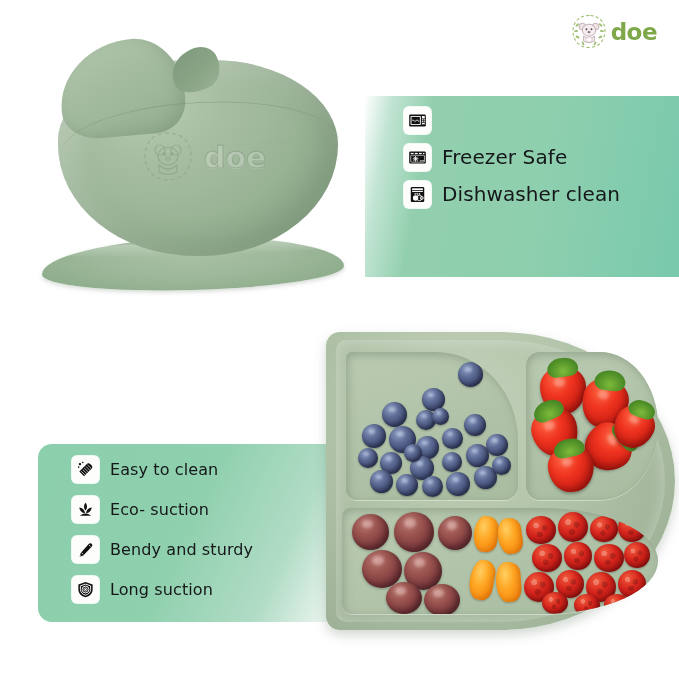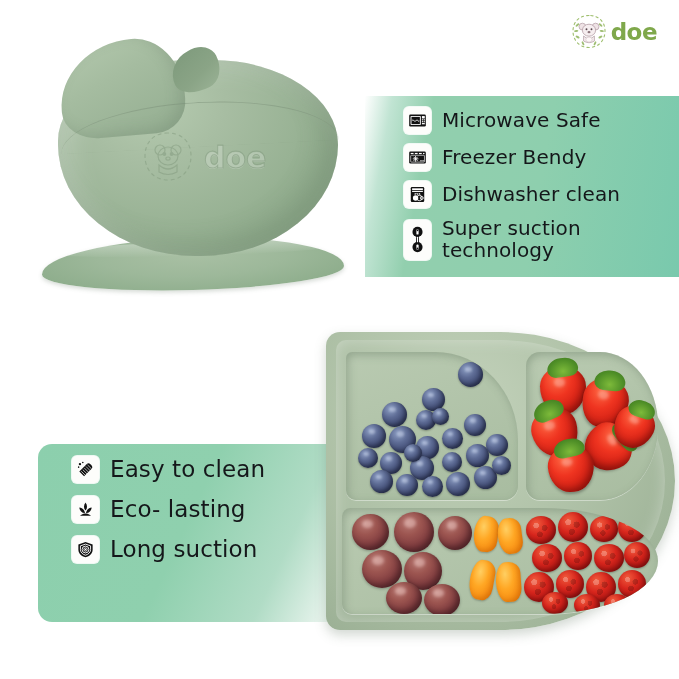--- a/index.html
+++ b/index.html
@@ -40,21 +40,21 @@
     width:27px;height:27px;flex:0 0 27px;border-radius:5px;background:#fdfdfb;
     box-shadow:0 0 0 1px rgba(255,255,255,.85);
     display:flex;align-items:center;justify-content:center;
   }
   .feat-icon.tall{height:40px;flex-basis:27px;}
   .feat-label{
     font-family:"DejaVu Sans", sans-serif;
     font-size:20px;color:#15171a;line-height:1.08;white-space:pre-line;
     letter-spacing:.1px;
   }
-  .feat-bot .feat-label{font-size:23px;}
+  .feat-bot .feat-label{font-size:16px;}
 
   
   .bowl-wrap{position:absolute;left:18px;top:38px;width:350px;height:252px;}
   
   .bowl-flange{
     position:absolute;left:24px;top:200px;width:302px;height:52px;
     background:radial-gradient(ellipse at 50% 30%, #a9c0a4 0%, #9db89a 45%, #8fae8d 80%, #87a785 100%);
     border-radius:50% / 62% 62% 38% 38%;
     transform:skewY(-1.6deg);
     box-shadow:0 2px 4px rgba(90,110,90,.25);
@@ -248,73 +248,56 @@
           <rect x="4.4" y="7.4" width="10.6" height="9.2" fill="#111"></rect>
           <path d="M4.9 12.2 q1.3-1.9 2.6 0 t2.6 0 t2.6 0 t2.0 0" stroke="#fff" stroke-width="1" fill="none"></path>
           <rect x="17.6" y="6.4" width="3.6" height="3" fill="#fff"></rect>
           <rect x="17.6" y="10.4" width="1.5" height="1.5" fill="#fff"></rect>
           <rect x="19.8" y="10.4" width="1.5" height="1.5" fill="#fff"></rect>
           <rect x="17.6" y="12.8" width="1.5" height="1.5" fill="#fff"></rect>
           <rect x="19.8" y="12.8" width="1.5" height="1.5" fill="#fff"></rect>
           <rect x="17.6" y="15.2" width="3.6" height="1.6" fill="#fff"></rect>
         </svg>
       </span>
-      <span class="feat-label">Microwave Safe</span>
     </div>
 
     <div class="feat">
       <span class="feat-icon">
         <svg viewBox="0 0 24 24" width="19" height="19">
           <rect x="1.5" y="4.5" width="21" height="15" rx="1.6" fill="#111"></rect>
           <rect x="3.4" y="6.2" width="3.6" height="1.5" fill="#fff"></rect>
           <rect x="8.6" y="6.2" width="3.6" height="1.5" fill="#fff"></rect>
           <rect x="13.8" y="6.2" width="3.6" height="1.5" fill="#fff"></rect>
           <rect x="19.0" y="6.2" width="1.8" height="1.5" fill="#fff"></rect>
           <rect x="3.4" y="9.2" width="17.4" height="8.6" rx=".8" fill="#111" stroke="#fff" stroke-width=".8"></rect>
           <g stroke="#fff" stroke-width="1.1" stroke-linecap="round">
             <path d="M9.6 10.6 v6.2 M6.5 13.7 h6.2 M7.4 11.5 l4.4 4.4 M11.8 11.5 l-4.4 4.4"></path>
           </g>
           <circle cx="16.4" cy="16.1" r=".85" fill="#fff"></circle>
           <circle cx="19.0" cy="16.1" r=".85" fill="#fff"></circle>
         </svg>
       </span>
-      <span class="feat-label">Freezer Bendy</span>
+      <span class="feat-label">Freezer Safe</span>
     </div>
 
     <div class="feat">
       <span class="feat-icon">
         <svg viewBox="0 0 24 24" width="19" height="19">
           <rect x="3.5" y="2.5" width="17" height="19" rx="1.6" fill="#111"></rect>
           <rect x="5.2" y="4.2" width="13.6" height="2.2" fill="#fff"></rect>
           <rect x="5.2" y="7.4" width="13.6" height="1.4" fill="#fff"></rect>
           <text x="12" y="12.2" font-size="3.6" fill="#fff" text-anchor="middle" font-family="DejaVu Sans, sans-serif" font-weight="700">P15</text>
           <circle cx="9.6" cy="16.4" r="3.4" fill="#fff"></circle>
           <circle cx="14.4" cy="16.4" r="3.4" fill="none" stroke="#fff" stroke-width="1.1"></circle>
           <circle cx="17.4" cy="16.4" r="1.9" fill="none" stroke="#fff" stroke-width="1"></circle>
         </svg>
       </span>
       <span class="feat-label">Dishwasher clean</span>
     </div>
 
-    <div class="feat">
-      <span class="feat-icon tall">
-        <svg viewBox="0 0 24 34" width="19" height="27">
-          <ellipse cx="12" cy="7.4" rx="6.4" ry="6.4" fill="#111"></ellipse>
-          <rect x="10.6" y="4.2" width="2.8" height="6.6" rx="1.2" fill="#fff"></rect>
-          <circle cx="12" cy="5.4" r="1.15" fill="#111"></circle>
-          <ellipse cx="12" cy="26.6" rx="6.4" ry="6.4" fill="#111"></ellipse>
-          <rect x="10.6" y="23.4" width="2.8" height="6.6" rx="1.2" fill="#fff"></rect>
-          <circle cx="12" cy="28.4" r="1.15" fill="#111"></circle>
-          <rect x="10.1" y="12.2" width="3.8" height="9.6" rx="1.3" fill="#111"></rect>
-          <rect x="11.2" y="13.6" width="1.6" height="6.8" rx=".7" fill="#fff"></rect>
-        </svg>
-      </span>
-      <span class="feat-label">Super suction
-technology</span>
-    </div>
   </div>
 
   <div class="panel panel-bot"></div>
   <div class="feat-list feat-bot">
 
     <div class="feat">
       <span class="feat-icon">
         <svg viewBox="0 0 24 24" width="19" height="19">
           <path d="M4.2 14.6 L13.4 5.4 a3.4 3.4 0 0 1 4.8 0 l1.2 1.2 a3.4 3.4 0 0 1 0 4.8 L10.2 20.6 Z" fill="#111"></path>
           <g stroke="#fff" stroke-width=".85">
@@ -332,23 +315,33 @@
 
     <div class="feat">
       <span class="feat-icon">
         <svg viewBox="0 0 24 24" width="19" height="19">
           <path d="M12 3.2 C9.6 6.6 9.4 10.4 12 13.4 C14.6 10.4 14.4 6.6 12 3.2 Z" fill="#111"></path>
           <path d="M4.2 9.6 C4.6 13.8 7.4 16.6 11.4 16.4 C10.6 12.4 7.8 9.8 4.2 9.6 Z" fill="#111"></path>
           <path d="M19.8 9.6 C19.4 13.8 16.6 16.6 12.6 16.4 C13.4 12.4 16.2 9.8 19.8 9.6 Z" fill="#111"></path>
           <path d="M5.0 19.8 C7.6 17.6 9.8 17.0 12 17.0 C14.2 17.0 16.4 17.6 19.0 19.8 Z" fill="#111"></path>
         </svg>
       </span>
-      <span class="feat-label">Eco- lasting</span>
-    </div>
-
+      <span class="feat-label">Eco- suction</span>
+    </div>
+
+    <div class="feat">
+      <span class="feat-icon">
+        <svg viewBox="0 0 24 24" width="19" height="19">
+          <path d="M18.8 4.0 a3.0 3.0 0 0 1 1.0 4.4 L9.2 19.6 l-4.6 1.4 1.4-4.6 L16.0 5.2 a3.0 3.0 0 0 1 2.8-1.2 Z" fill="#111"></path>
+          <path d="M16.4 6.2 l2.0 2.0 M7.0 16.0 l2.0 2.0" stroke="#fff" stroke-width="1"></path>
+          <path d="M5.2 19.0 l1.0 1.0" stroke="#fff" stroke-width=".9"></path>
+        </svg>
+      </span>
+      <span class="feat-label">Bendy and sturdy</span>
+    </div>
 
     <div class="feat">
       <span class="feat-icon">
         <svg viewBox="0 0 24 24" width="19" height="19">
           <path d="M12 2.4 L21 5.6 V12 c0 5.2-3.8 8.4-9 9.8 C6.8 20.4 3 17.2 3 12 V5.6 Z" fill="#111"></path>
           <g fill="none" stroke="#fff" stroke-width="1.15">
             <path d="M12 5.2 L18.4 7.4 V12 c0 3.8-2.8 6.2-6.4 7.2 C8.4 18.2 5.6 15.8 5.6 12 V7.4 Z"></path>
             <circle cx="12" cy="12" r="4.3"></circle>
             <circle cx="12" cy="12" r="2.1"></circle>
           </g>

